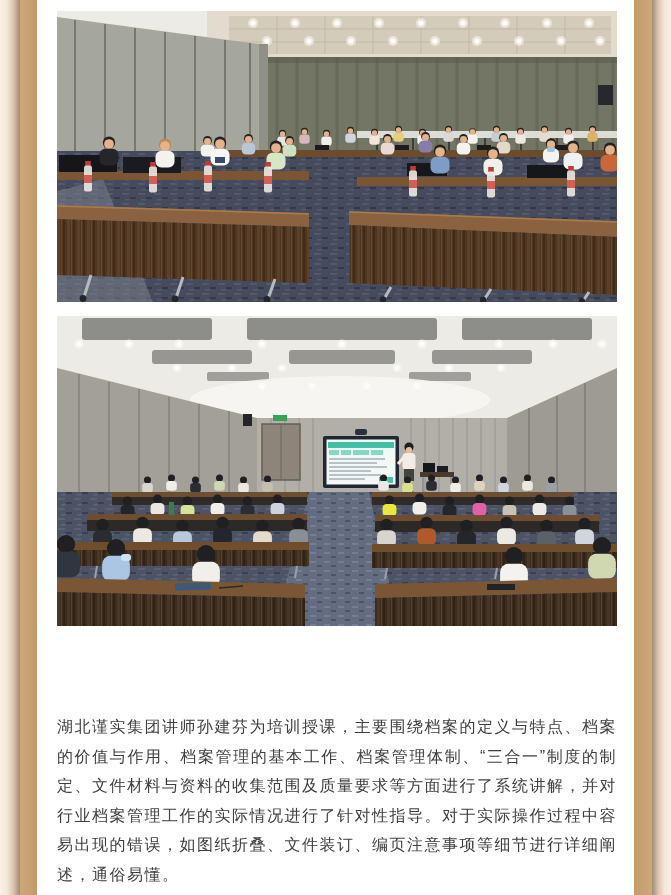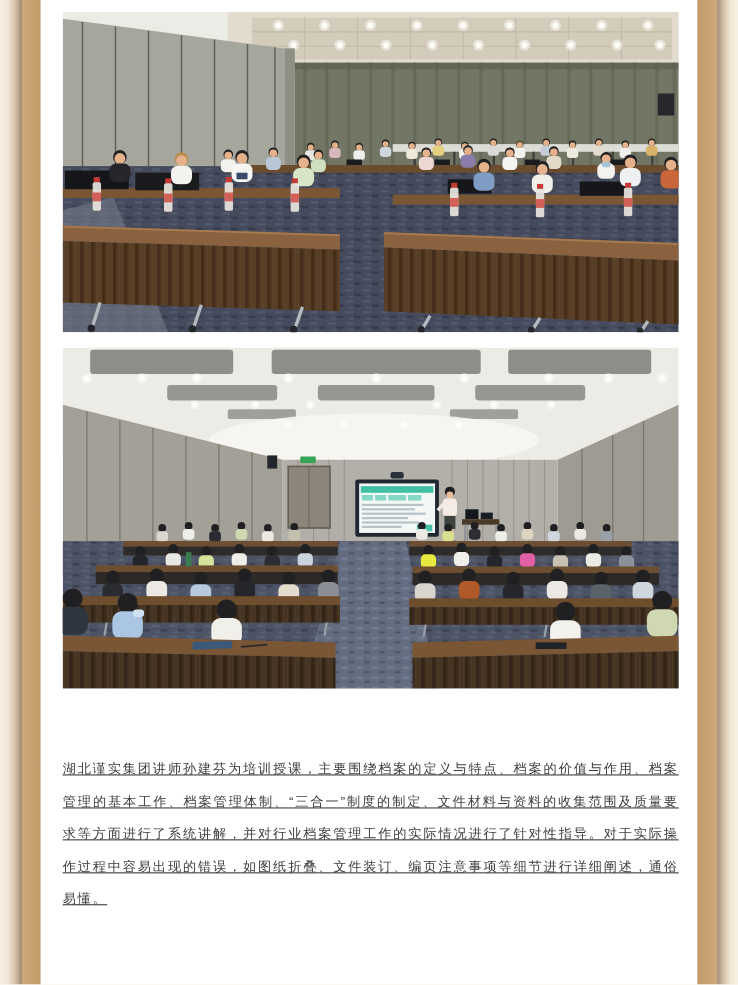--- a/index.html
+++ b/index.html
@@ -25,27 +25,26 @@
     flex:1 1 auto;
     background:var(--content-background,#ffffff);
     padding:11px 17px 0 20px;
     box-sizing:border-box;
   }
   figure.photo{margin:0;padding:0;width:560px;line-height:0;}
   figure.photo svg{display:block;}
   figure.photo.second{margin-top:14px;}
   p.para{
     width:560px;
-    margin:59px 0 31px 0;
-    font-size:12px;
+    margin:86px 0 31px 0;
+    font-size:16px;
     line-height:29.5px;
     letter-spacing:1.5px;
     text-align:justify;
     color:var(--text-color,#3e3e3e);
-    text-decoration:underline;
   }
 </style>
 </head>
 <body>
 
 <div class="page">
   <div class="edge left"></div>
   <div class="bar left"></div>
 
   <div class="content">

